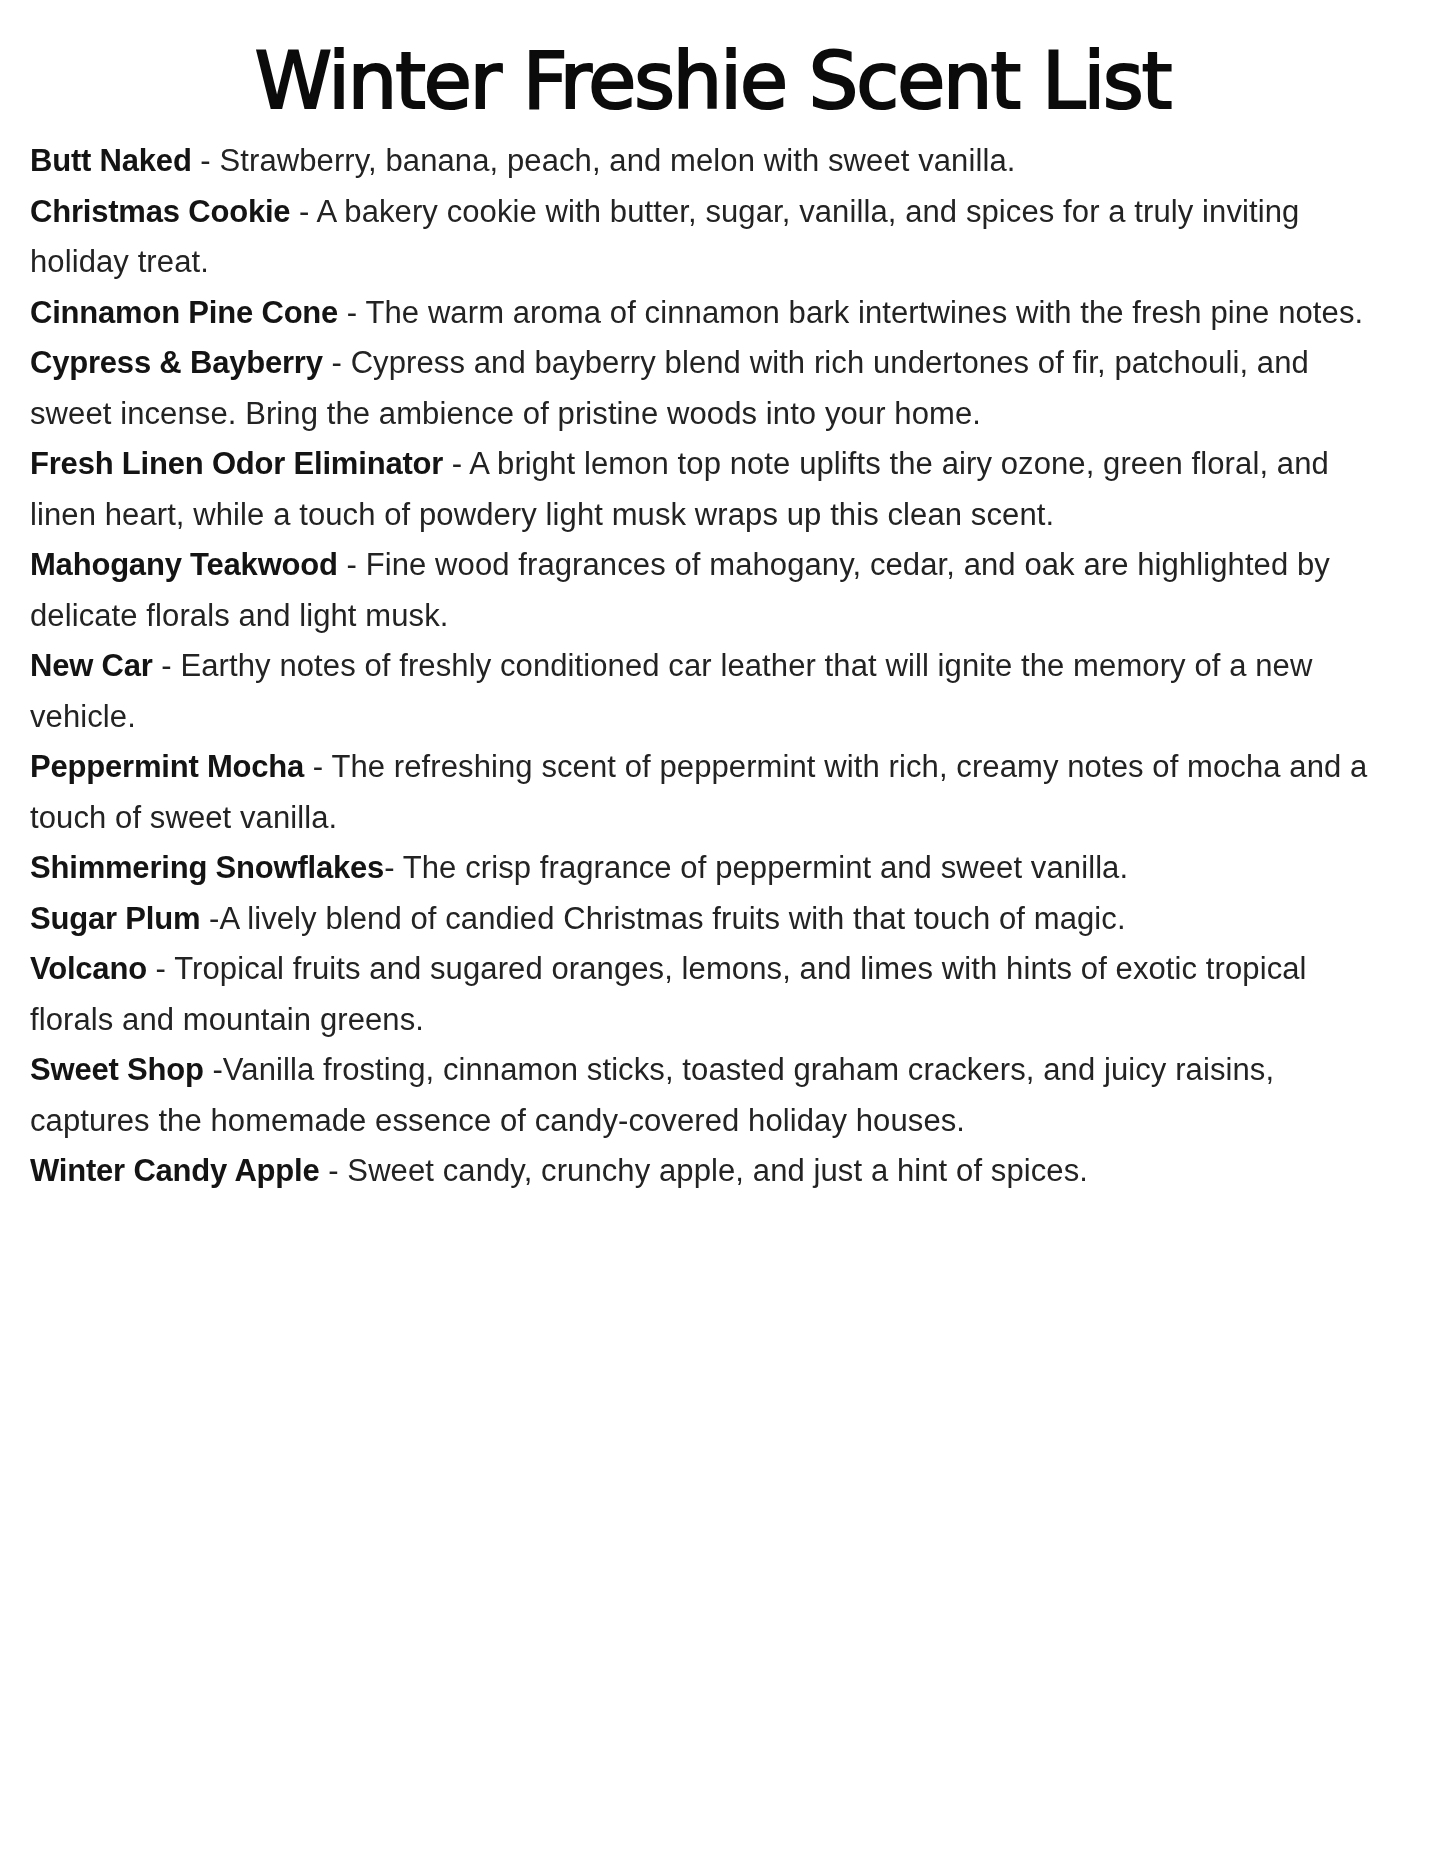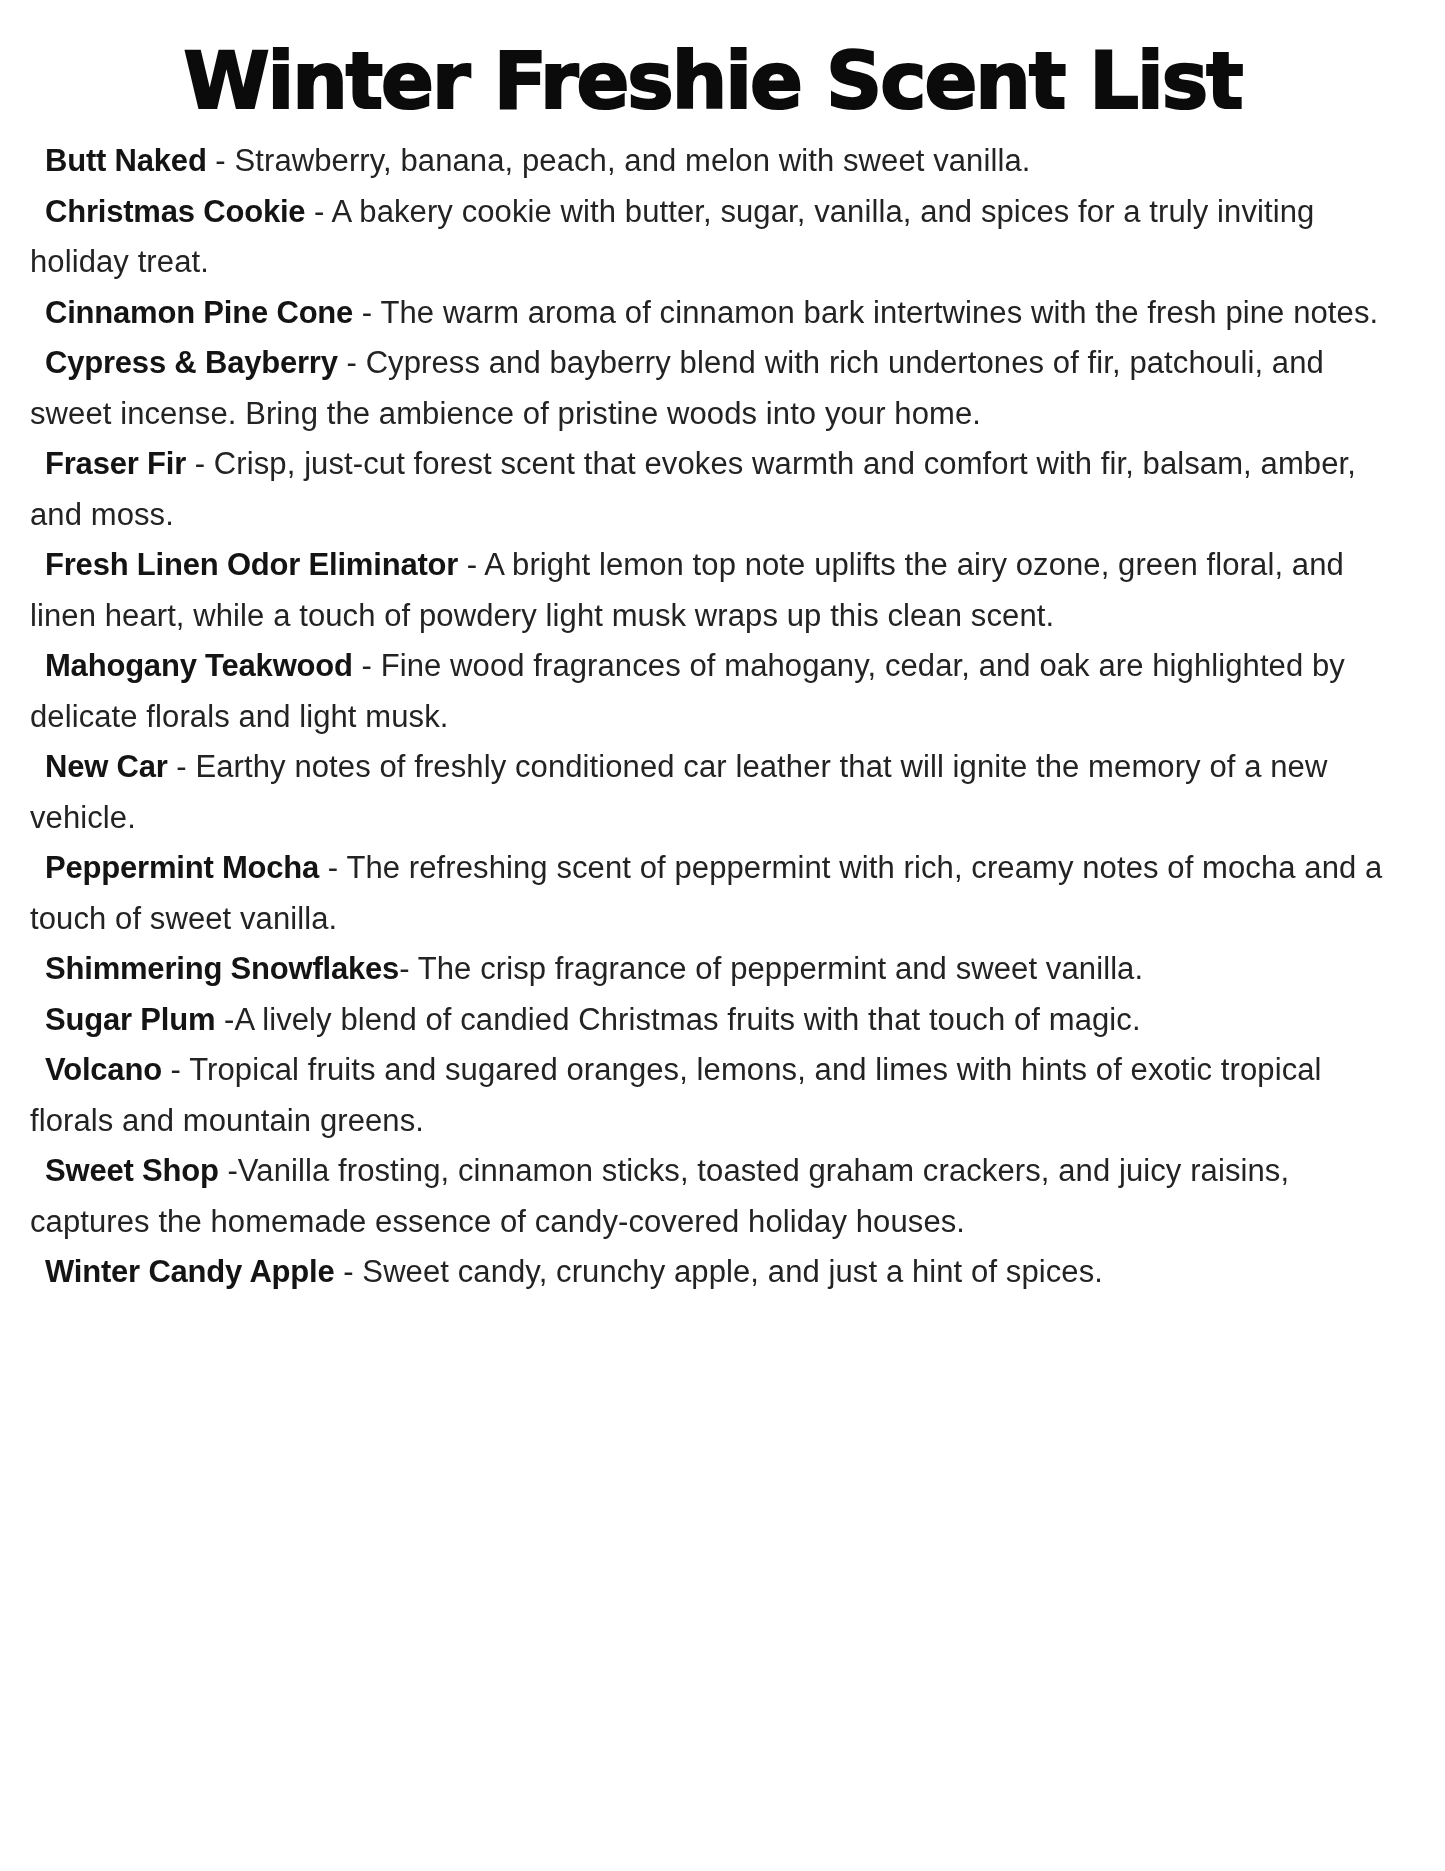--- a/index.html
+++ b/index.html
@@ -19,21 +19,21 @@
     height: 1871px;
     padding: 0 50px 0 30px;
     background: #ffffff;
   }
   .page-title {
     margin: 0;
     padding-top: 42px;
     padding-bottom: 16px;
     text-align: center;
     font-family: "DejaVu Sans", sans-serif;
-    font-weight: 700;
+    font-weight: 400;
     font-size: 78px;
     line-height: 1.0;
     letter-spacing: -2px;
     color: #0b0b0b;
     -webkit-text-stroke: 2.2px #0b0b0b;
     white-space: nowrap;
   }
   .scent-list {
     margin: 0;
   }
@@ -41,34 +41,32 @@
     margin: 0;
     font-size: 31px;
     line-height: 50.5px;
     color: #232323;
     letter-spacing: 0.1px;
   }
   .entry .scent-name {
     font-weight: 700;
     color: #141414;
     letter-spacing: -0.2px;
-    margin-left: 15px;
   }
 </style>
 </head>
 <body>
 
 <div class="page">
   <h1 class="page-title">Winter Freshie Scent List</h1>
   <div class="scent-list">
       <p class="entry"><span class="scent-name">Butt Naked</span><span class="scent-description"> - Strawberry, banana, peach, and melon with sweet vanilla.</span></p>
       <p class="entry"><span class="scent-name">Christmas Cookie</span><span class="scent-description"> - A bakery cookie with butter, sugar, vanilla, and spices for a truly inviting holiday treat.</span></p>
       <p class="entry"><span class="scent-name">Cinnamon Pine Cone</span><span class="scent-description"> - The warm aroma of cinnamon bark intertwines with the fresh pine notes.</span></p>
       <p class="entry"><span class="scent-name">Cypress &amp; Bayberry</span><span class="scent-description"> - Cypress and bayberry blend with rich undertones of fir, patchouli, and sweet incense. Bring the ambience of pristine woods into your home.</span></p>
-      <p class="entry"><span class="scent-name">Fraser Fir</span><span class="scent-description"> - Crisp, just-cut forest scent that evokes warmth and comfort with fir, balsam, amber, and moss.</span></p>
       <p class="entry"><span class="scent-name">Fresh Linen Odor Eliminator</span><span class="scent-description"> - A bright lemon top note uplifts the airy ozone, green floral, and linen heart, while a touch of powdery light musk wraps up this clean scent.</span></p>
       <p class="entry"><span class="scent-name">Mahogany Teakwood</span><span class="scent-description"> - Fine wood fragrances of mahogany, cedar, and oak are highlighted by delicate florals and light musk.</span></p>
       <p class="entry"><span class="scent-name">New Car</span><span class="scent-description"> - Earthy notes of freshly conditioned car leather that will ignite the memory of a new vehicle.</span></p>
       <p class="entry"><span class="scent-name">Peppermint Mocha</span><span class="scent-description"> - The refreshing scent of peppermint with rich, creamy notes of mocha and a touch of sweet vanilla.</span></p>
       <p class="entry"><span class="scent-name">Shimmering Snowflakes</span><span class="scent-description">- The crisp fragrance of peppermint and sweet vanilla.</span></p>
       <p class="entry"><span class="scent-name">Sugar Plum</span><span class="scent-description"> -A lively blend of candied Christmas fruits with that touch of magic.</span></p>
       <p class="entry"><span class="scent-name">Volcano</span><span class="scent-description"> - Tropical fruits and sugared oranges, lemons, and limes with hints of exotic tropical florals and mountain greens.</span></p>
       <p class="entry"><span class="scent-name">Sweet Shop</span><span class="scent-description"> -Vanilla frosting, cinnamon sticks, toasted graham crackers, and juicy raisins, captures the homemade essence of candy-covered holiday houses.</span></p>
       <p class="entry"><span class="scent-name">Winter Candy Apple</span><span class="scent-description"> - Sweet candy, crunchy apple, and just a hint of spices.</span></p>
     </div>

